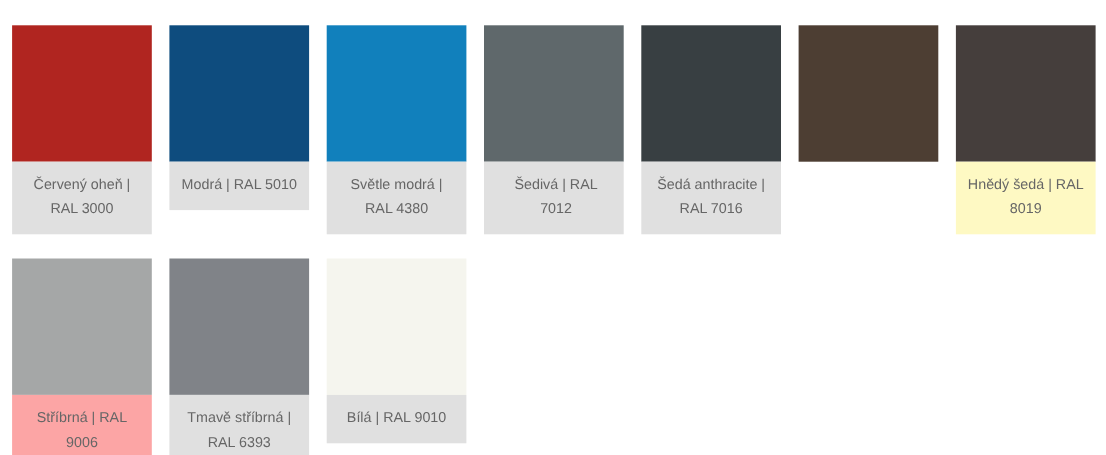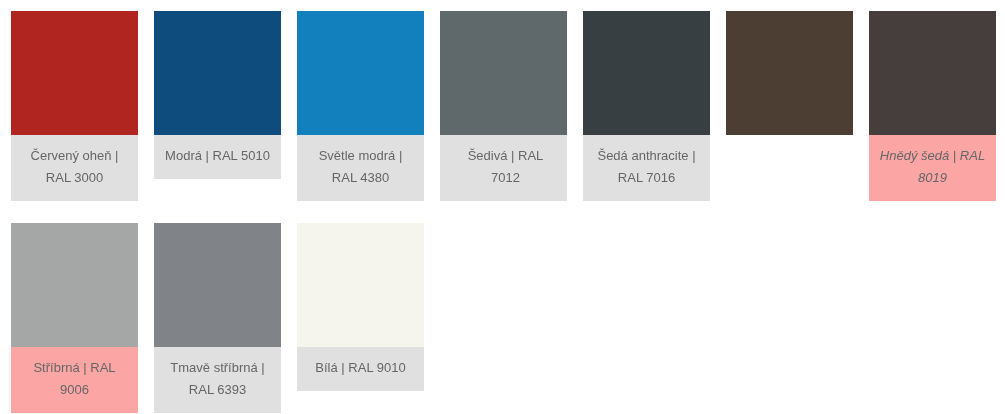--- a/index.html
+++ b/index.html
@@ -17,20 +17,21 @@
     position: relative;
     width: 1005px;
     height: 414px;
     padding: 11px 0 0 11px;
     box-sizing: border-box;
   }
   .swatch-row {
     display: flex;
     align-items: flex-start;
     gap: 16px;
+    margin-top: 12px;
   }
   .swatch-row + .swatch-row {
     margin-top: 22px;
   }
   .swatch-card {
     width: 127px;
     flex: 0 0 127px;
     display: flex;
     flex-direction: column;
   }
@@ -75,21 +76,21 @@
     </div>
     <div class="swatch-card">
       <span class="swatch-color" style="background: rgb(56, 63, 66);"></span>
       <span class="swatch-label" style="background: rgb(224, 224, 224); color: rgb(102, 102, 102);">Šedá anthracite | RAL 7016</span>
     </div>
     <div class="swatch-card">
       <span class="swatch-color" style="background: rgb(77, 62, 51);"></span>
     </div>
     <div class="swatch-card">
       <span class="swatch-color" style="background: rgb(69, 62, 60);"></span>
-      <span class="swatch-label" style="background: #fca5a5; color: rgb(102, 102, 102); font-style: italic;">Hnědý šedá | RAL 8019</span>
+      <span class="swatch-label" style="background: #fef9c3; color: rgb(102, 102, 102);">Hnědý šedá | RAL 8019</span>
     </div>
   </div>
 
   <div class="swatch-row">
     <div class="swatch-card">
       <span class="swatch-color" style="background: rgb(165, 167, 167);"></span>
       <span class="swatch-label" style="background: #fca5a5; color: rgb(102, 102, 102);">Stříbrná | RAL 9006</span>
     </div>
     <div class="swatch-card">
       <span class="swatch-color" style="background: rgb(128, 131, 136);"></span>

